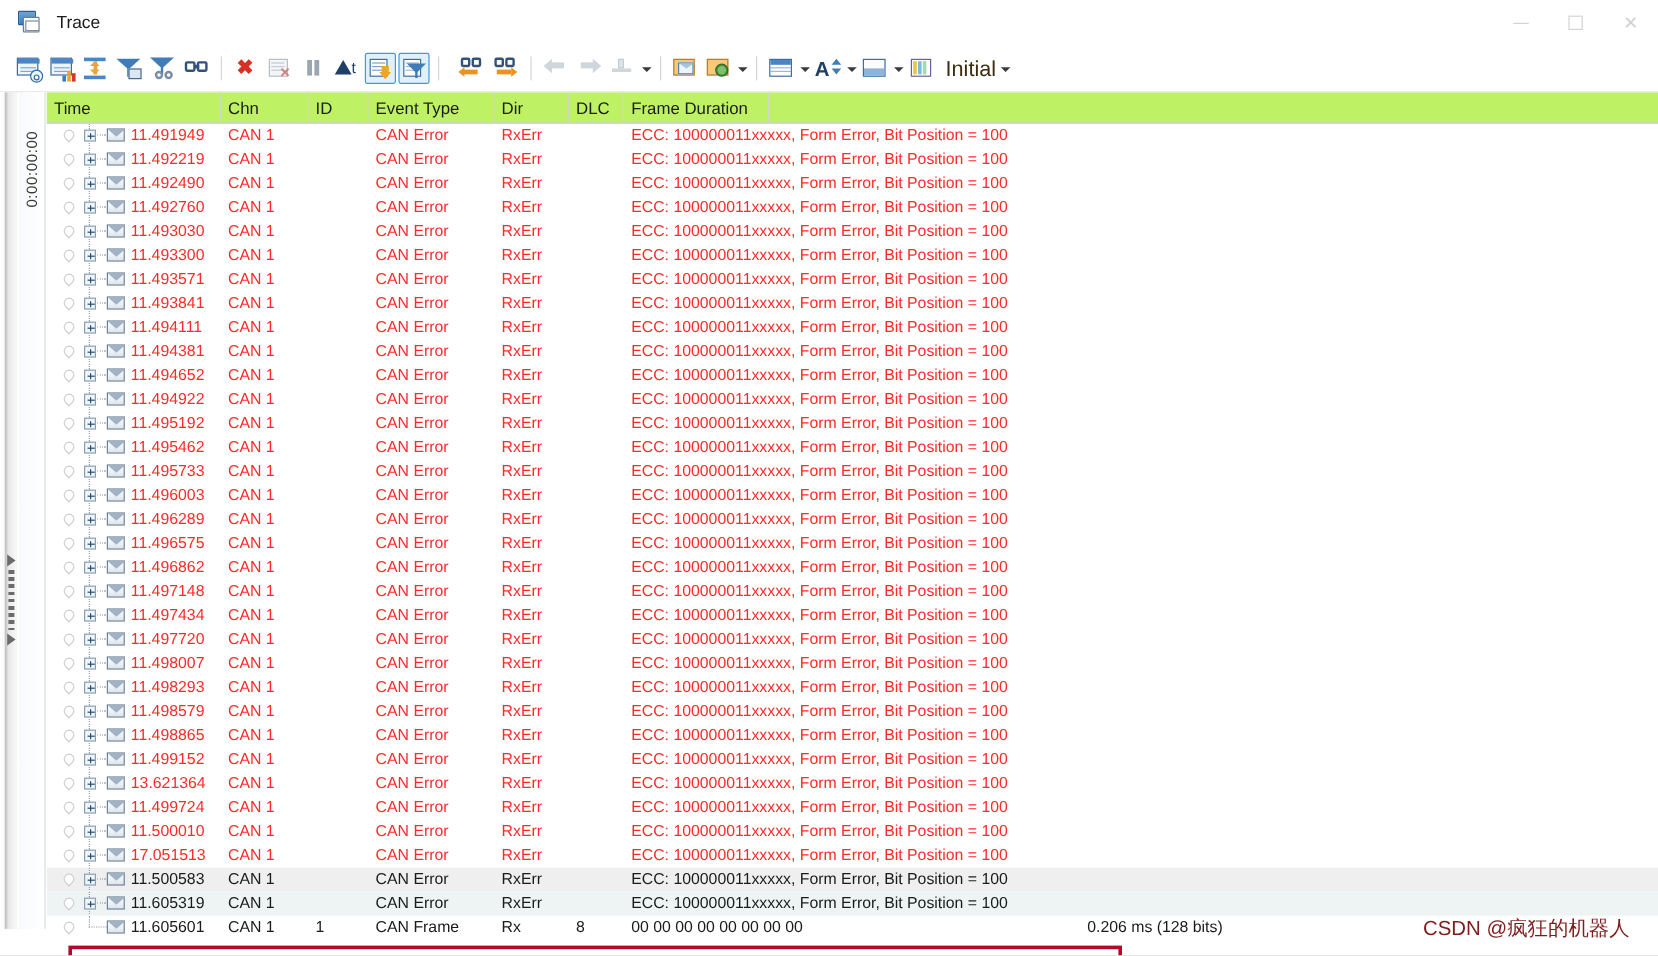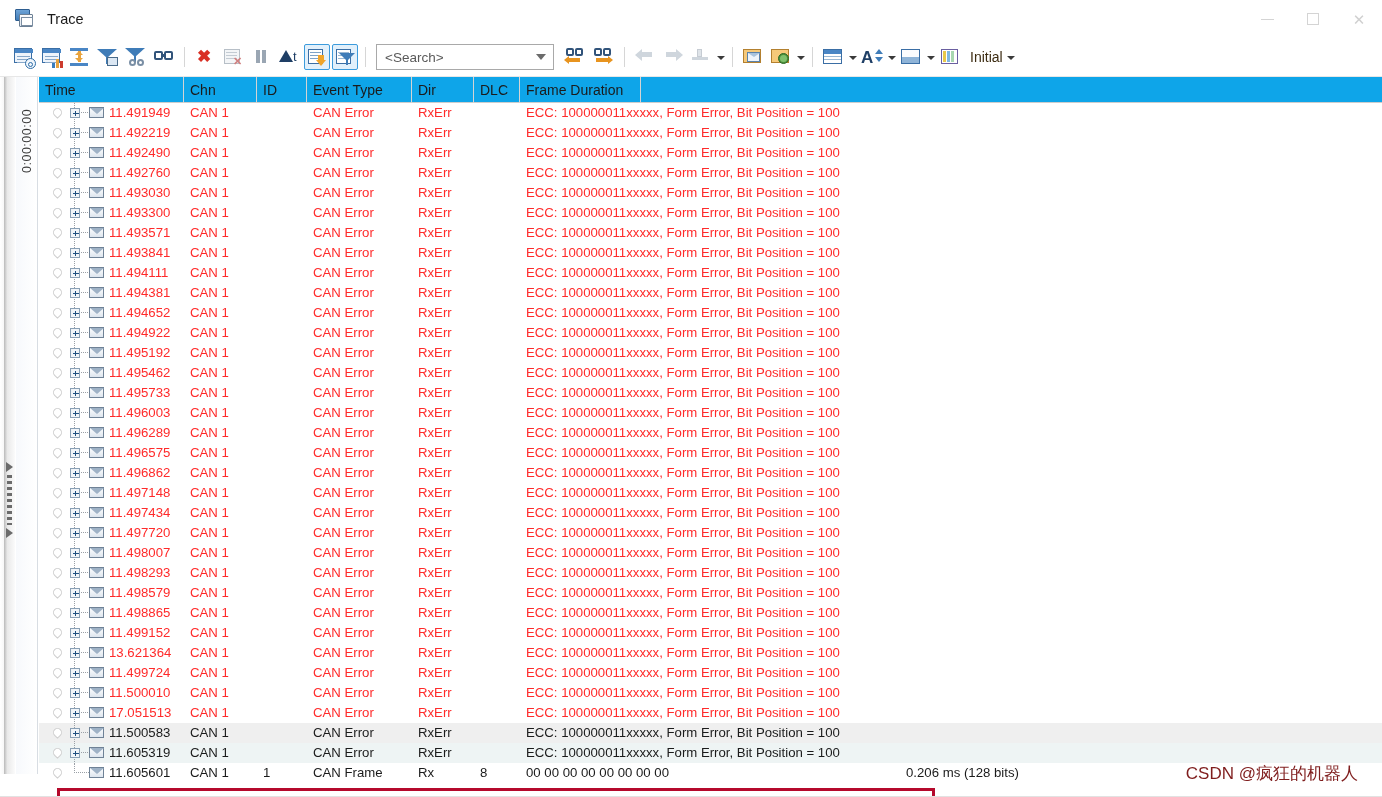--- a/index.html
+++ b/index.html
@@ -114,21 +114,21 @@
   }
   .searchbox input::placeholder { color:#5a5a5a; opacity:1; }
   .sb-caret { position:absolute; right:8px; top:9px; width:9px; height:6px; }
   .sb-caret:after {
     content:""; position:absolute; left:0; top:0;
     border-left:5px solid transparent; border-right:5px solid transparent;
     border-top:6px solid #6b6b6b;
   }
 
   .initial-label {
-    font-size: 14px; color: #3d2c12; margin-left: 6px; margin-right: 2px;
+    font-size: 18px; color: #3d2c12; margin-left: 6px; margin-right: 2px;
   }
 
   
   .grid-wrap {
     position: absolute; left: 0; top: 77px; width: 1382px; height: 720px;
     background: #ffffff;
   }
   .ruler {
     position:absolute; left:0; top:0; width:15px; height:697px;
     background: linear-gradient(90deg,#ffffff 0%,#f3f3f3 40%,#dcdcdc 100%);
@@ -156,21 +156,21 @@
     position:absolute; left:-34px; top:44px; width:90px;
     transform: rotate(-90deg);
     font-size: 12.5px; color:#3a3a3a; letter-spacing:0.5px; white-space:nowrap;
   }
 
   .table {
     position:absolute; left:39px; top:0; width:1343px;
   }
   .hdr {
     height: 26px; display:flex; align-items:center;
-    background:#0ea5e9; border-bottom:1px solid #cdcdcd;
+    background:#bef264; border-bottom:1px solid #cdcdcd;
     font-size: 14px; color:#1b1b1b;
   }
   .hdr .cell {
     height: 26px; line-height: 26px;
     border-right: 1px solid #d4d4d4;
     padding-left: 6px; overflow:hidden; white-space:nowrap;
   }
   .row {
     height: 20px; display:flex; align-items:center;
     font-size: 13.2px; color:#ff2a2a; white-space:nowrap;
@@ -340,24 +340,20 @@
     </div>
     <div class="tb-icon active">
       <span style="position:absolute;left:3px;top:4px;width:15px;height:15px;background:#fff;border:1px solid #3a6ea5;"></span>
       <span style="position:absolute;left:5px;top:7px;width:11px;height:1px;background:#9bb8d4;box-shadow:0 3px 0 #9bb8d4,0 6px 0 #9bb8d4;"></span>
       <span style="position:absolute;left:6px;top:8px;width:0;height:0;border-left:8px solid transparent;border-right:8px solid transparent;border-top:8px solid #3f7cb8;"></span>
       <span style="position:absolute;left:13px;top:14px;width:2px;height:6px;background:#3f7cb8;"></span>
     </div>
 
     <div class="tb-sep"></div>
 
-    <div class="searchbox">
-      <input placeholder="&lt;Search&gt;" style="">
-      <span class="sb-caret"></span>
-    </div>
 
     <div style="width:8px"></div>
 
     <div class="tb-icon">
       <span style="position:absolute;left:3px;top:4px;width:8px;height:8px;border:2px solid #31537a;border-radius:2px;"></span>
       <span style="position:absolute;left:12px;top:4px;width:8px;height:8px;border:2px solid #31537a;border-radius:2px;"></span>
       <span style="position:absolute;left:5px;top:14px;width:12px;height:4px;background:#e8941f;"></span>
       <span style="position:absolute;left:1px;top:12px;width:0;height:0;border-top:4px solid transparent;border-bottom:4px solid transparent;border-right:5px solid #e8941f;"></span>
     </div>
     <div class="tb-icon">

